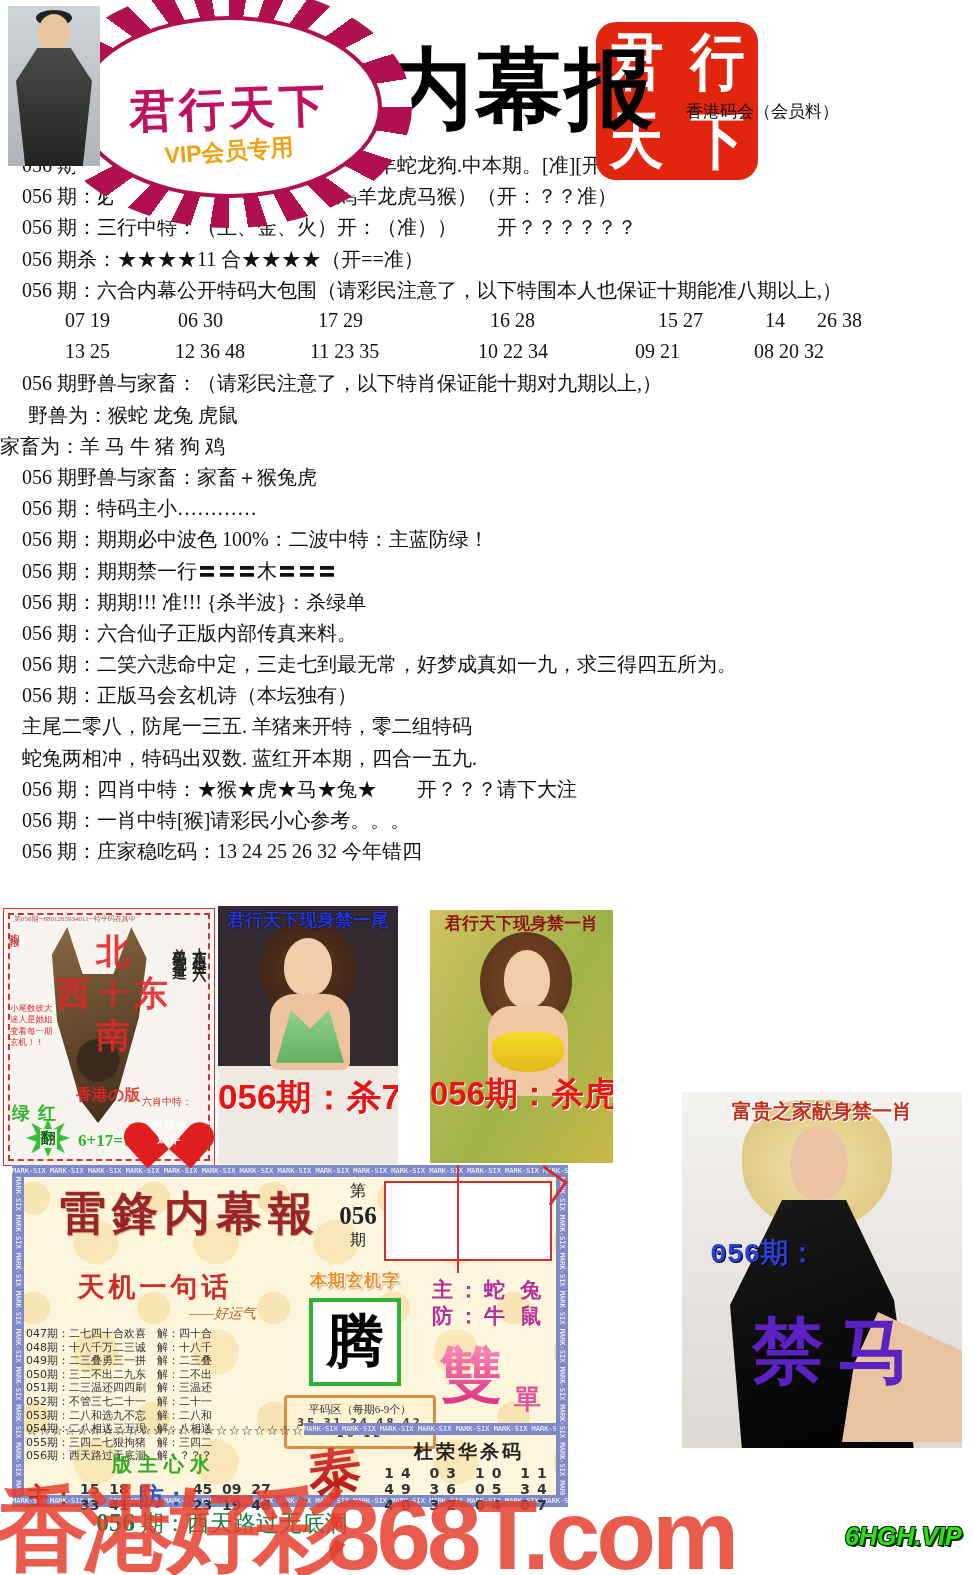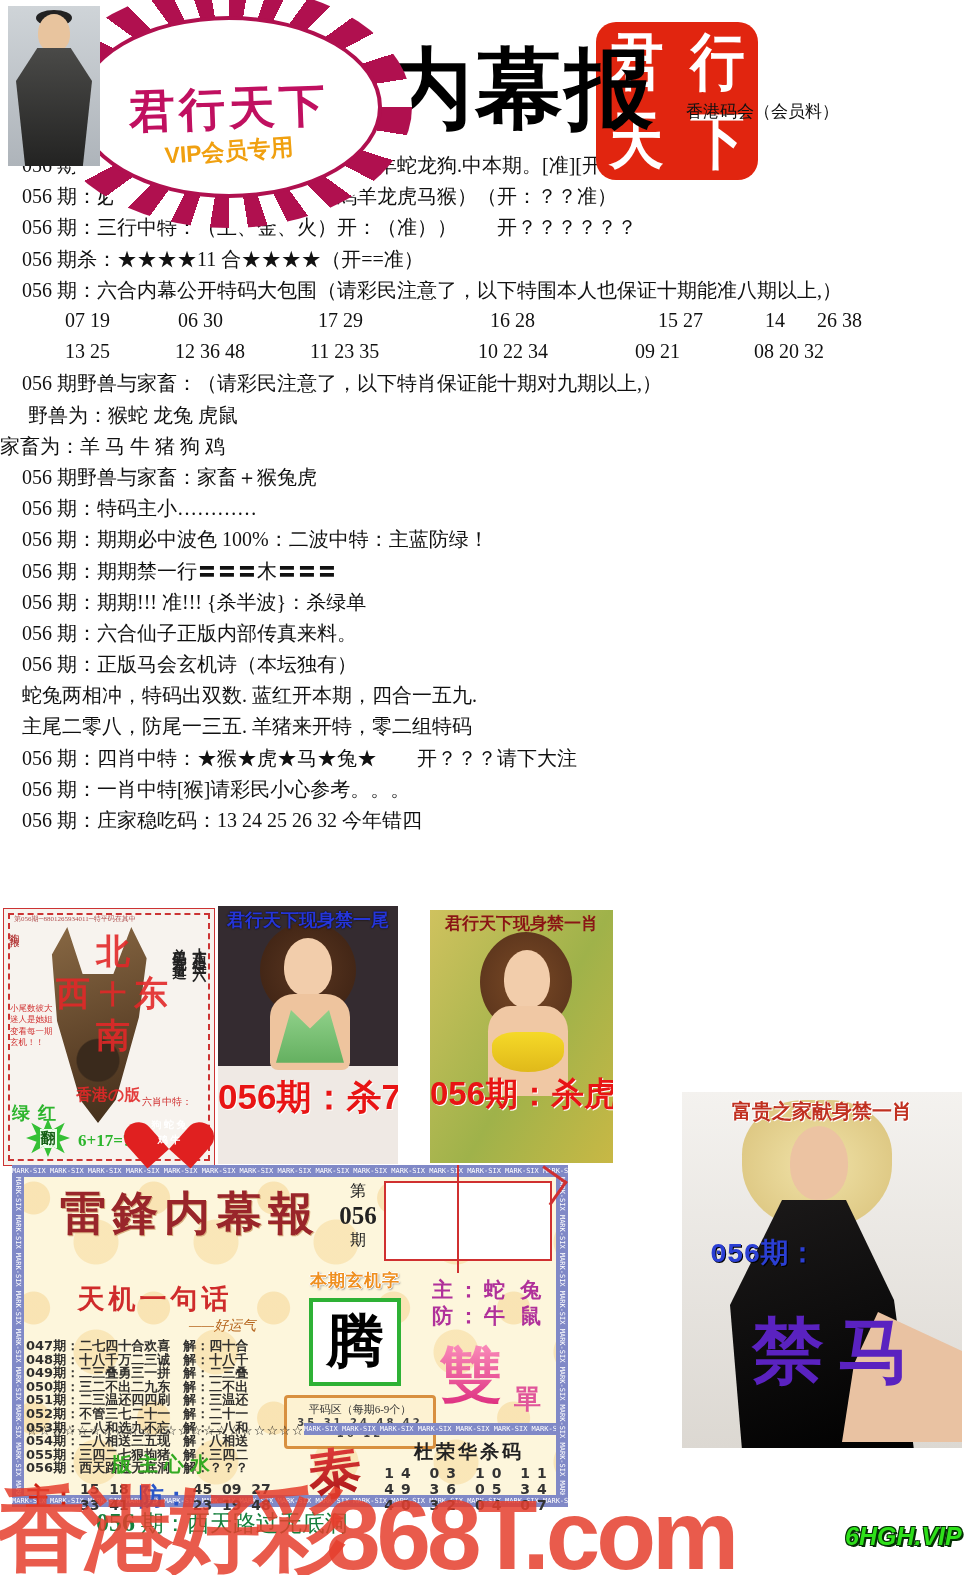--- a/index.html
+++ b/index.html
@@ -94,24 +94,24 @@
   .strip-b{left:0;bottom:0;right:0;height:12px;}
   .strip-l{left:0;top:12px;bottom:12px;width:12px;writing-mode:vertical-rl;}
   .strip-r{right:0;top:12px;bottom:12px;width:12px;writing-mode:vertical-rl;}
   .lf-title{position:absolute;left:48px;top:18px;font-size:46px;font-weight:bold;color:#99252a;letter-spacing:6px;text-shadow:1px 1px 0 #d8b080;}
   .lf-issue{position:absolute;left:326px;top:16px;width:40px;text-align:center;color:#222;}
   .lf-issue .p{font-size:16px;}
   .lf-issue .n{font-size:25px;font-weight:bold;}
   .redbox{position:absolute;left:372px;top:16px;width:164px;height:76px;border:2px solid #d03030;background:#fff;}
   .redmark{position:absolute;right:-12px;top:-12px;width:26px;height:26px;border-top:3px solid #d03030;border-right:3px solid #d03030;transform:rotate(35deg);}
   .redvline{position:absolute;left:445px;top:0;width:2px;height:108px;background:#d03030;}
-  .tianji{position:absolute;left:14px;top:104px;width:258px;margin-top:12px;}
+  .tianji{position:absolute;left:14px;top:104px;width:258px;}
   .tj-title{font-size:27px;font-weight:bold;color:#cf2b2b;text-align:center;letter-spacing:4px;}
   .tj-sign{font-size:14px;color:#b5651d;text-align:right;margin:0 28px 4px 0;font-style:italic;}
-  .tj-row{font-family:"DejaVu Sans",sans-serif;font-size:13px;font-weight:bold;color:#31302e;line-height:13.6px;white-space:nowrap;}
+  .tj-row{font-family:"DejaVu Sans",sans-serif;font-size:11px;font-weight:normal;color:#31302e;line-height:13.6px;white-space:nowrap;}
   .xuanji{position:absolute;left:276px;top:104px;width:134px;text-align:center;}
   .xj-title{font-family:"Liberation Sans",sans-serif;font-size:17px;font-weight:bold;color:#ef8f1f;
             text-shadow:1px 0 0 #fff,-1px 0 0 #fff,0 1px 0 #fff,0 -1px 0 #fff,1px 1px 2px #555;letter-spacing:1px;}
   .xj-box{margin:6px auto 0;width:84px;height:80px;border:4px solid #2eb135;background:#fff;display:flex;align-items:center;justify-content:center;}
   .xj-box span{font-size:58px;font-weight:bold;color:#000;}
   .pingma{position:absolute;left:272px;top:230px;width:146px;height:48px;border:3px solid #d89040;border-radius:4px;background:#fdf2d2;text-align:center;}
   .pm-lbl{font-size:11px;color:#333;margin-top:4px;}
   .pm-nums{font-family:"DejaVu Sans",sans-serif;font-size:10px;font-weight:bold;color:#444;letter-spacing:3px;}
   .zhufang{position:absolute;left:420px;top:112px;width:126px;color:#b0309a;font-weight:bold;}
   .zf-row{font-size:21px;letter-spacing:5px;white-space:nowrap;line-height:26px;}
@@ -192,23 +192,24 @@
     </div>
     <div class="line">056 期野兽与家畜：（请彩民注意了，以下特肖保证能十期对九期以上,）</div>
     <div class="line l-ind">野兽为：猴蛇 龙兔 虎鼠</div>
     <div class="line l-flush">家畜为：羊 马 牛 猪 狗 鸡</div>
     <div class="line">056 期野兽与家畜：家畜＋猴兔虎</div>
     <div class="line">056 期：特码主小…………</div>
     <div class="line">056 期：期期必中波色 100%：二波中特：主蓝防绿！</div>
     <div class="line">056 期：期期禁一行〓〓〓木〓〓〓</div>
     <div class="line">056 期：期期!!! 准!!! {杀半波}：杀绿单</div>
     <div class="line">056 期：六合仙子正版内部传真来料。</div>
+    <div class="line">056 期：二笑六悲命中定，三走七到最无常，好梦成真如一九，求三得四五所为。</div>
     <div class="line">056 期：正版马会玄机诗（本坛独有）</div>
+    <div class="line">主尾二零八，防尾一三五. 羊猪来开特，零二组特码</div>
     <div class="line">蛇兔两相冲，特码出双数. 蓝红开本期，四合一五九.</div>
-    <div class="line">主尾二零八，防尾一三五. 羊猪来开特，零二组特码</div>
     <div class="line">056 期：四肖中特：★猴★虎★马★兔★　　开？？？请下大注</div>
     <div class="line">056 期：一肖中特[猴]请彩民小心参考。。。</div>
     <div class="line">056 期：庄家稳吃码：13 24 25 26 32 今年错四</div>
   </div>
 
   <div class="fox">
     <div class="fox-dash"></div>
     <div class="fox-top">第056期─8801265934011─特平码在其中</div>
     <div class="fox-side">狗头报</div>
     <div class="fox-head"></div>

